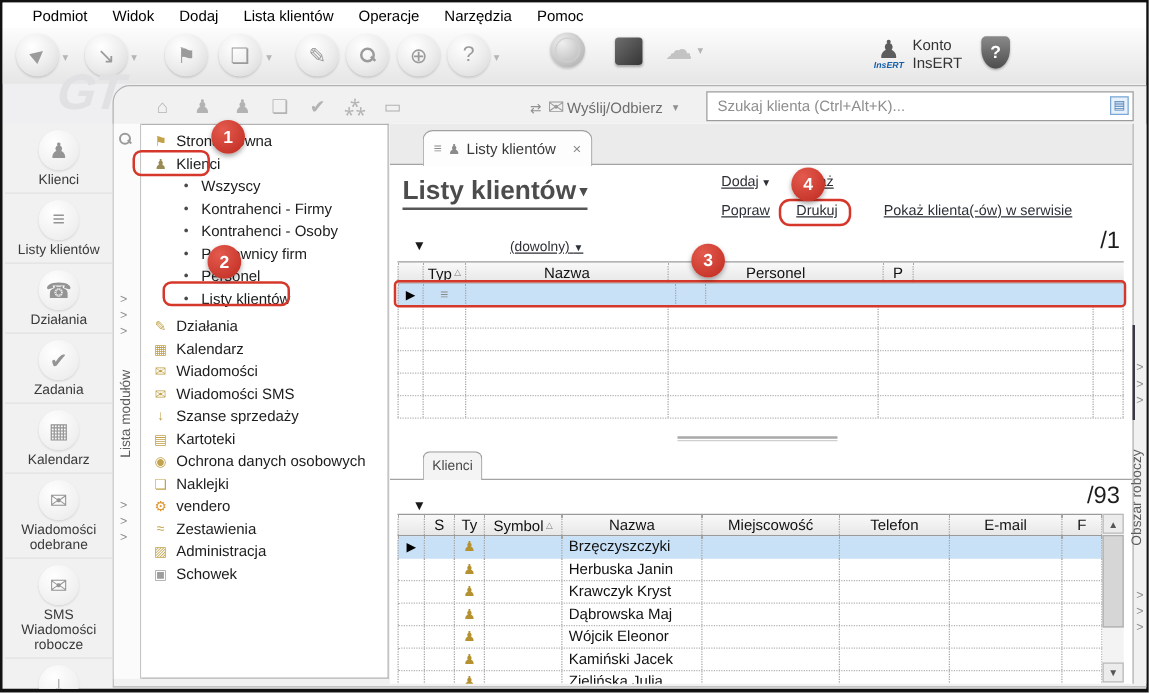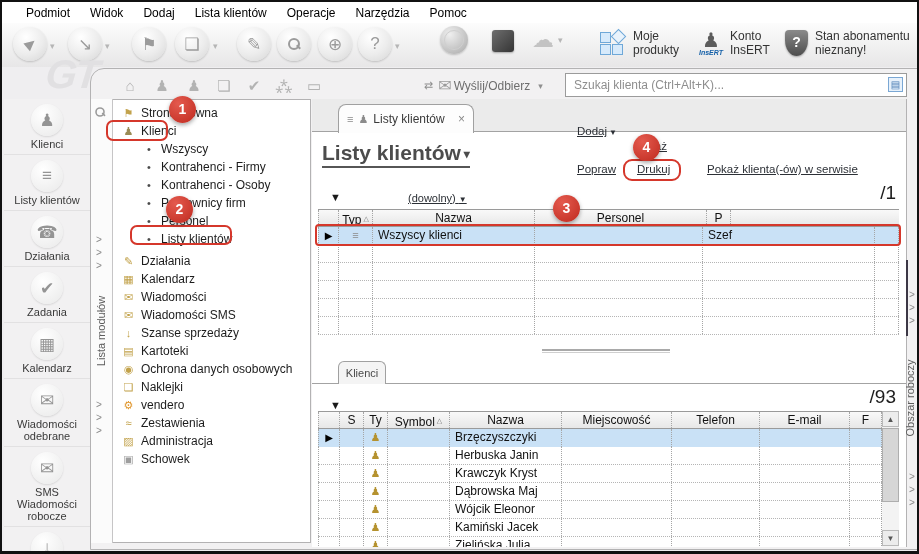--- a/index.html
+++ b/index.html
@@ -205,39 +205,29 @@
     <div class="tb1-right" style="left:438px">
         <div class="globe-ic"></div>
       </div>
     <div class="tb1-right" style="left:490px;top:7px">
         <div class="cube-ic"></div>
       </div>
     <div class="tb1-right" style="left:530px;top:6px">
       <span class="cloud-ic">☁</span>
       <span style="font-size:9px;color:#b5b5b5;margin-left:4px">▾</span>
     </div>
-    <div class="tb1-right" style="left:598px;top:6px">
-      <div class="mp-ic">
-        <span class="mp-sq" style="left:0;top:2px"></span>
-        <span class="mp-sq" style="left:0;top:14px"></span>
-        <span class="mp-sq" style="left:12px;top:14px"></span>
-        <span class="mp-diamond" style="left:13px;top:1px"></span>
-      </div>
-      <div class="tb1-label" style="width:55px">Moje produkty</div>
-    </div>
     <div class="tb1-right" style="left:697px;top:6px">
       <div>
         <div class="person-ic">♟</div>
         <div class="insert-word">InsERT</div>
       </div>
       <div class="tb1-label" style="width:45px">Konto InsERT</div>
     </div>
     <div class="tb1-right" style="left:783px;top:6px">
       <div class="shield-ic">?</div>
-      <div class="tb1-label" style="width:105px">Stan abonamentu nieznany!</div>
     </div>
   </div>
 
   <div class="abs gt-logo">GT</div>
 
   <div class="abs workarea"></div>
 
   <span class="abs mini-ic" style="left:117px">⌂</span>
   <span class="abs mini-ic" style="left:149px">♟</span>
   <span class="abs mini-ic" style="left:181px">♟</span>
@@ -394,21 +384,21 @@
     <div class="tabstrip"></div>
     <div class="tab">
       <span class="tab-ic">≡</span>
       <span class="tab-ic">♟</span>
       <span class="tab-label">Listy klientów</span>
       <span class="tab-close">×</span>
     </div>
 
     <div class="page-title"><span>Listy klientów</span><span class="caret">▾</span></div>
 
-    <span class="lnk" style="left:265px;top:26px"><span>Dodaj</span><span class="caret">▼</span></span>
+    <span class="lnk" style="left:265px;top:41px"><span>Dodaj</span><span class="caret">▼</span></span>
     <span class="lnk" style="left:323px;top:41px">Pokaż</span>
     <span class="lnk" style="left:265px;top:64px">Popraw</span>
     <span class="lnk" style="left:325px;top:64px">Drukuj</span>
     <span class="lnk" style="left:395px;top:64px">Pokaż klienta(-ów) w serwisie</span>
 
     <span class="filter-tri" style="left:18px;top:92px">▼</span>
     <span class="filter-label" style="left:42px;top:93px">Opiekun:</span>
     <span class="filter-value" style="left:96px;top:93px"><span>(dowolny)</span> <span style="font-size:8px">▼</span></span>
     <span class="count" style="top:83px">/1</span>
 
@@ -416,23 +406,21 @@
       <div class="trow thead">
         <div class="tc" style="width:21px"></div>
         <div class="tc" style="width:34px"><span>Typ</span><span class="sortmark">△</span></div>
         <div class="tc" style="width:162px">Nazwa</div>
         <div class="tc" style="width:172px">Personel</div>
         <div class="tc" style="width:24px">P</div>
       </div>
       <div class="trow sel">
         <div class="tc" style="width:21px"><span class="rowptr">▶</span></div>
         <div class="tc" style="width:34px"><span class="hamb">≡</span></div>
-        <div class="tc left" style="width:162px">Wszyscy klienci</div>
         <div class="tc" style="width:168px"></div>
-        <div class="tc left" style="width:172px">Szef</div>
         <div class="tc" style="width:24px"></div>
       </div>
       <div class="trow erow">
           <div class="tc" style="width:21px"></div>
           <div class="tc" style="width:34px"></div>
           <div class="tc" style="width:162px"></div>
           <div class="tc" style="width:168px"></div>
           <div class="tc" style="width:172px"></div>
           <div class="tc" style="width:24px"></div>
         </div>

